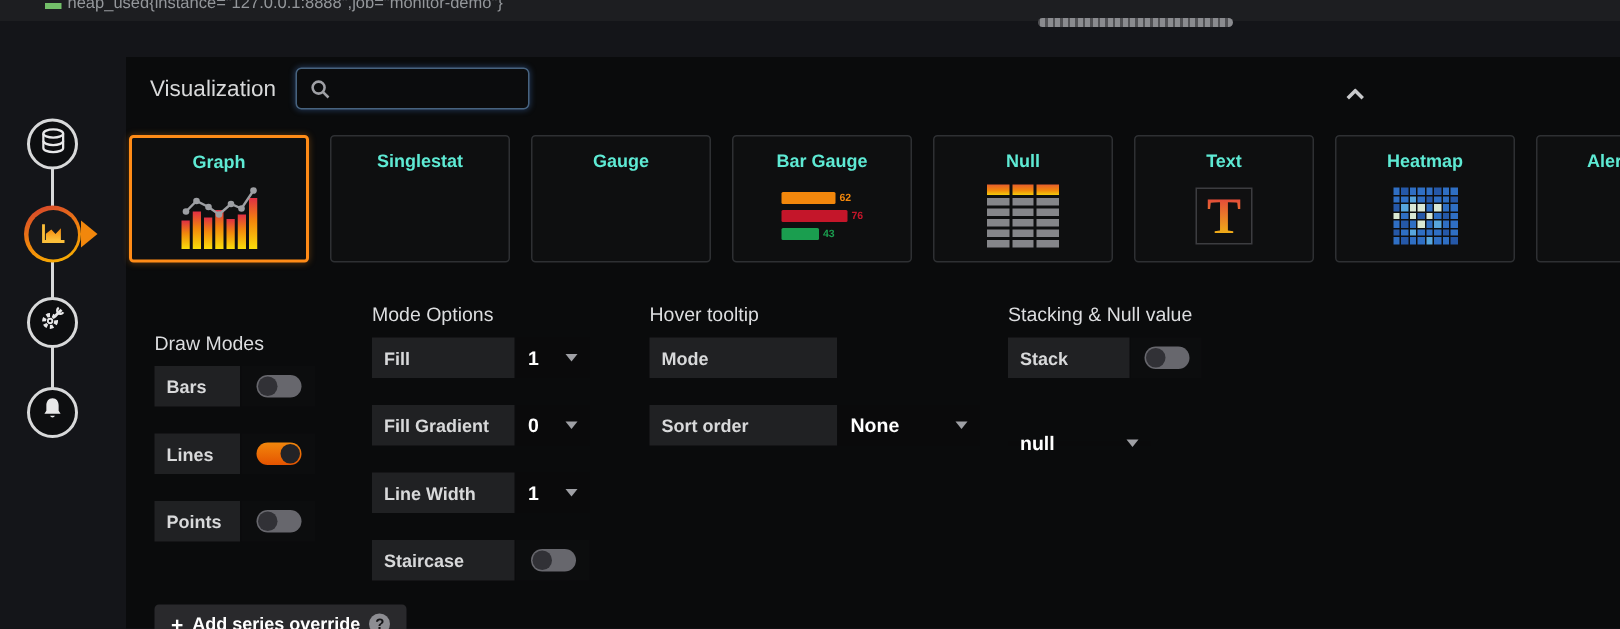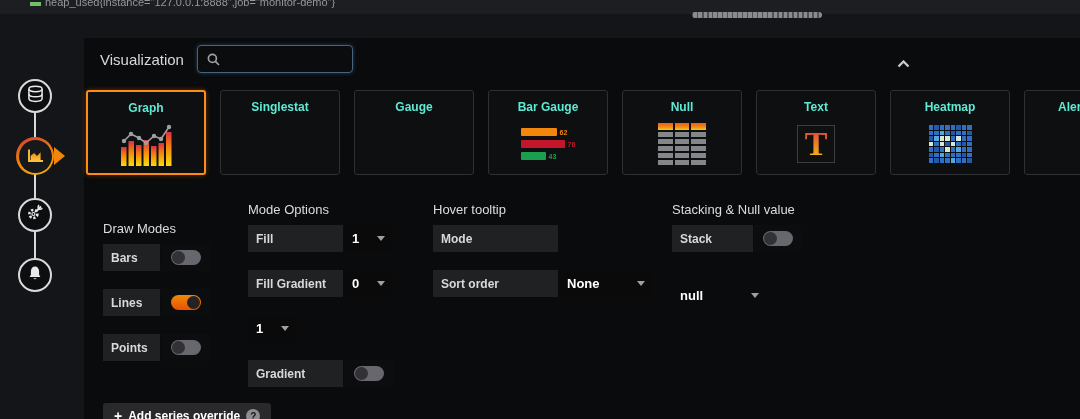--- a/index.html
+++ b/index.html
@@ -420,27 +420,28 @@
         </div>
       </div>
       <div class="row">
         <div class="cell-label">Fill Gradient</div>
         <div class="cell-select">
           <span>0</span>
             <span class="caret"></span>
         </div>
       </div>
       <div class="row">
+        <div class="cell-label">Line Width</div>
         <div class="cell-select">
           <span>1</span>
             <span class="caret"></span>
         </div>
       </div>
       <div class="row">
-        <div class="cell-label">Gradient</div>
+        <div class="cell-label">Staircase</div>
         <div class="cell-ctrl">
             <div class="toggle">
               <div class="knob"></div>
             </div>
           </div>
       </div>
     </div>
   </div>
 
   <div class="section ht" style="left:349px; top:164px;">

